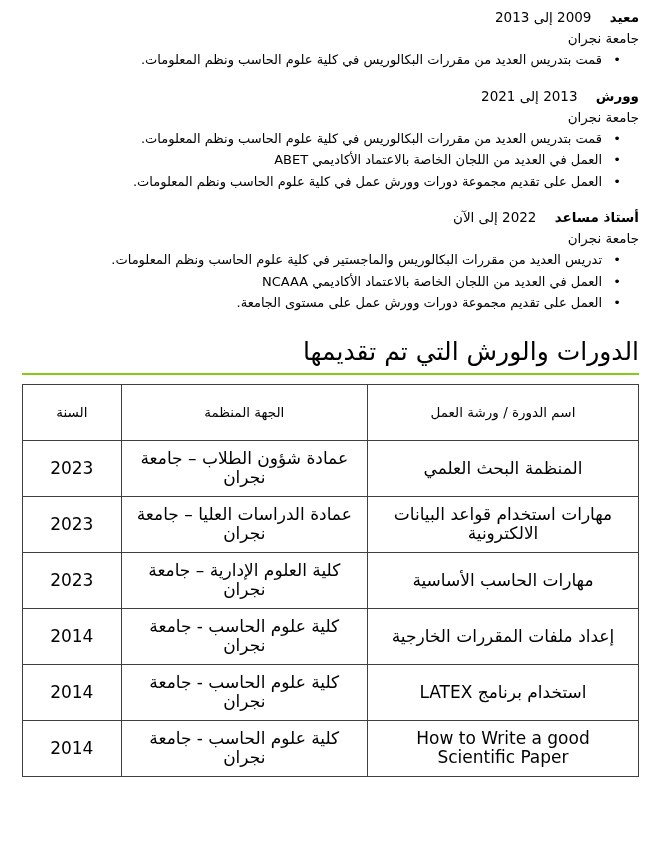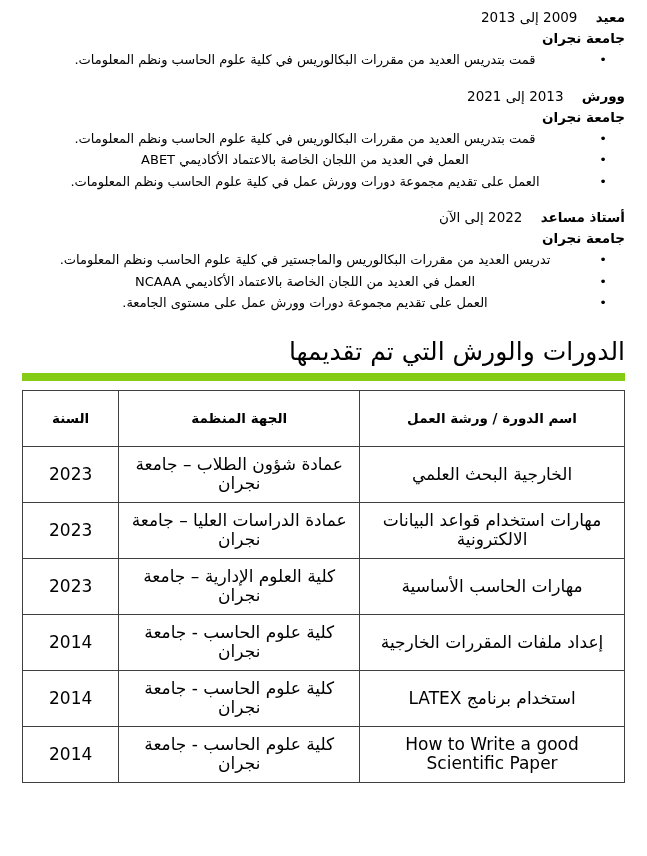--- a/index.html
+++ b/index.html
@@ -5,73 +5,73 @@
   * { margin:0; padding:0; box-sizing:border-box; }
   html,body { background:#ffffff; }
   body {
     width:647px; height:856px;
     font-family:"DejaVu Sans", sans-serif;
     color:#000;
     overflow:hidden;
   }
   .page {
     width:647px; height:744px;
-    padding:7px 22px 0 22px;
+    padding:7px 8px 0 22px;
     direction:rtl;
     background:#fff;
   }
 
   
   .exp-section { margin-bottom:15px; }
   .exp-title-line { font-size:13.5px; line-height:21px; }
   .exp-role { font-weight:bold; margin-inline-end:14px; }
   .exp-period { font-weight:normal; }
-  .exp-org { font-weight:bold; font-size:13.5px; line-height:21px; }
-  .exp-bullets { list-style:none;text-align:center; }
+  .exp-org { font-weight:normal; font-size:13.5px; line-height:21px; }
+  .exp-bullets { list-style:none; }
   .exp-bullets li {
     position:relative;
     padding-right:37px;
     font-size:13px;
     line-height:21.5px;
   }
   .exp-bullets li::before {
     content:"\2022";
     position:absolute;
     right:18px;
     font-size:13px;
   }
 
   
   .courses-heading {
     margin-top:21px;
     font-size:25px;
     line-height:33px;
     font-weight:400;
     padding-bottom:5px;
-    border-bottom:8px solid #84cc16;
+    border-bottom:2px solid #84cc16;
   }
 
   
   .courses-table {
     width:100%;
     margin-top:9px;
     border-collapse:collapse;
     table-layout:fixed;
   }
   .courses-table th, .courses-table td {
     border:1px solid #3f3f3f;
     text-align:center;
     vertical-align:middle;
     font-size:17px;
     line-height:19px;
     padding:4px 8px;
     height:56px;
     overflow:hidden;
   }
-  .courses-table th { font-weight:bold; font-size:13.5px; }
+  .courses-table th { font-weight:normal; font-size:13.5px; }
   .col-course { width:44%; }
   .col-organizer { width:40%; }
   .col-year { width:16%; }
 </style>
 </head>
 <body>
 
 <div class="page">
 
   <section class="exp-section">
@@ -121,21 +121,21 @@
     </colgroup>
     <thead>
       <tr>
         <th>اسم الدورة / ورشة العمل</th>
         <th>الجهة المنظمة</th>
         <th>السنة</th>
       </tr>
     </thead>
     <tbody>
       <tr>
-        <td>الخارجية البحث العلمي</td>
+        <td>المنظمة البحث العلمي</td>
         <td>عمادة شؤون الطلاب – جامعة نجران</td>
         <td>2023</td>
       </tr>
       <tr>
         <td>مهارات استخدام قواعد البيانات الالكترونية</td>
         <td>عمادة الدراسات العليا – جامعة نجران</td>
         <td>2023</td>
       </tr>
       <tr>
         <td>مهارات الحاسب الأساسية</td>

